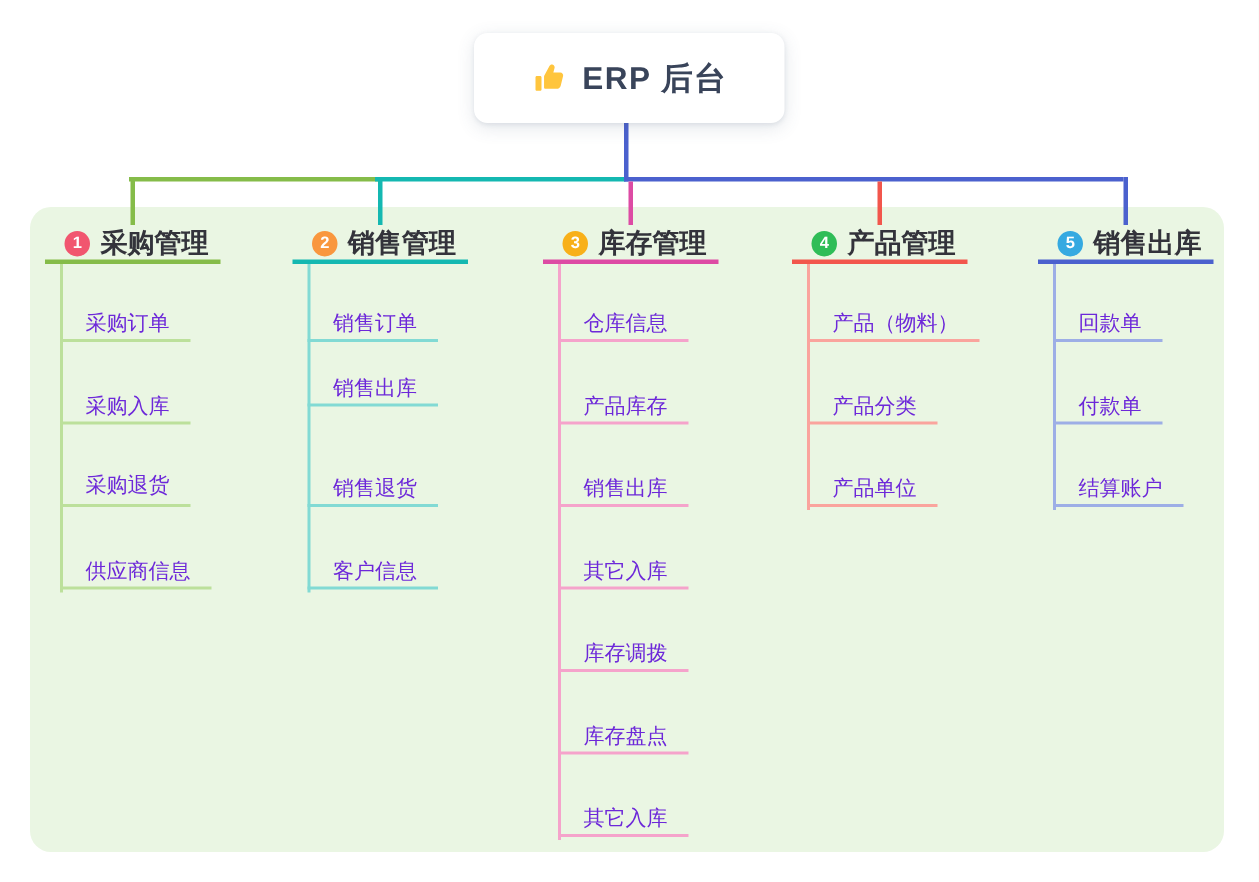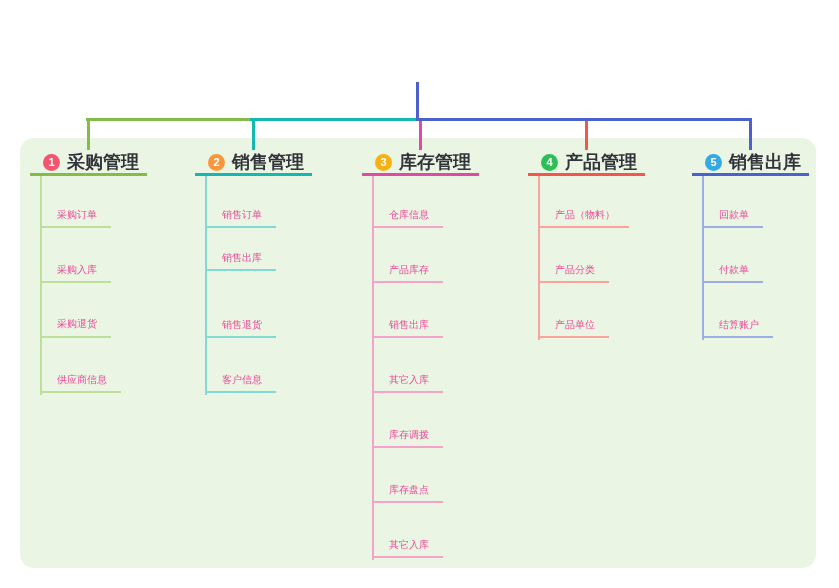--- a/index.html
+++ b/index.html
@@ -33,21 +33,21 @@
   .branch-badge{
     width:17px;height:17px;border-radius:50%;flex:0 0 17px;
     display:flex;align-items:center;justify-content:center;
     color:#fff;font-size:11px;font-weight:700;line-height:1;
   }
   .branch-label{font-size:18px;font-weight:600;color:#33333B;white-space:nowrap;}
   .branch-vline{position:absolute;width:2px;}
   .branch-item{
     position:absolute;height:26px;box-sizing:content-box;
     padding:0 14px 0 17px;border-bottom:2px solid #ccc;
-    font-size:10px;color:#ec4899;line-height:30px;white-space:nowrap;
+    font-size:14px;color:#6d28d9;line-height:30px;white-space:nowrap;
   }
 </style>
 </head>
 <body>
 
 <div id="stage">
 
   <div class="panel"></div>
 
   <div id="connectors">
@@ -114,14 +114,22 @@
           <div class="branch-badge" style="background: rgb(53, 169, 225);">5</div>
           <div class="branch-label">销售出库</div>
         </div>
         <div class="branch-vline" style="left: 702px; top: 176px; height: 164px; background: rgb(157, 174, 230);"></div>
         <div class="branch-item" style="left: 702px; top: 200px; border-bottom-color: rgb(157, 174, 230);">回款单</div>
         <div class="branch-item" style="left: 702px; top: 255px; border-bottom-color: rgb(157, 174, 230);">付款单</div>
         <div class="branch-item" style="left: 702px; top: 310px; border-bottom-color: rgb(157, 174, 230);">结算账户</div>
       </div>
     </div>
 
+  <div class="root-node">
+    <span>
+      <svg width="24" height="24" viewBox="0 0 24 24">
+        <path fill="#FFC53D" d="M3 10.6h3.1c.5 0 .9.4.9.9v8.1c0 .5-.4.9-.9.9H3.9c-.5 0-.9-.4-.9-.9v-8.1c0-.5.4-.9.9-.9zM8.7 19.7v-8.6c0-.3.1-.6.2-.8l3.4-6.3c.4-.9 1.4-1.3 2.3-.9.9.4 1.4 1.4 1.1 2.3l-.8 2.9h4.6c1.3 0 2.2 1.2 1.9 2.4l-1.6 6.4c-.3 1.2-1.4 2.1-2.7 2.1H9.6c-.5 0-.9-.4-.9-.7z"></path>
+      </svg>
+    </span>
+    <span class="root-label">ERP 后台</span>
+  </div>
 
 </div>
 
 </body></html>

